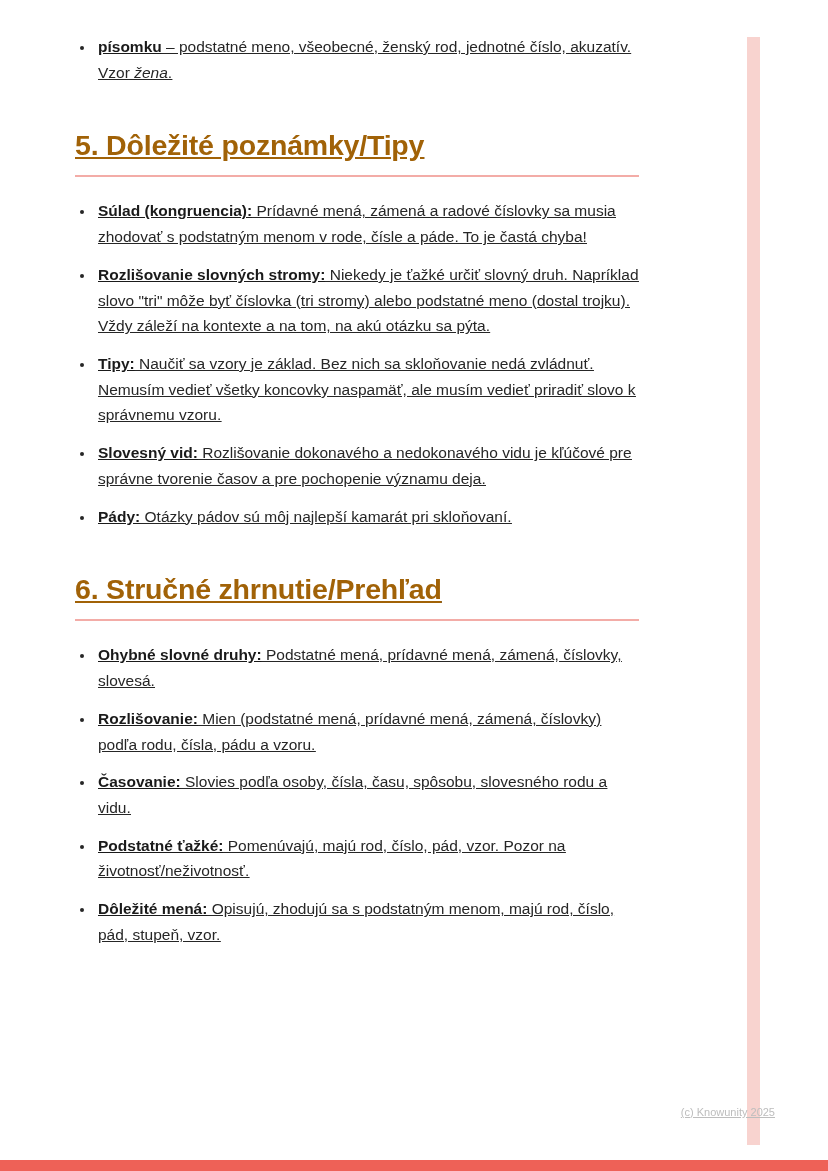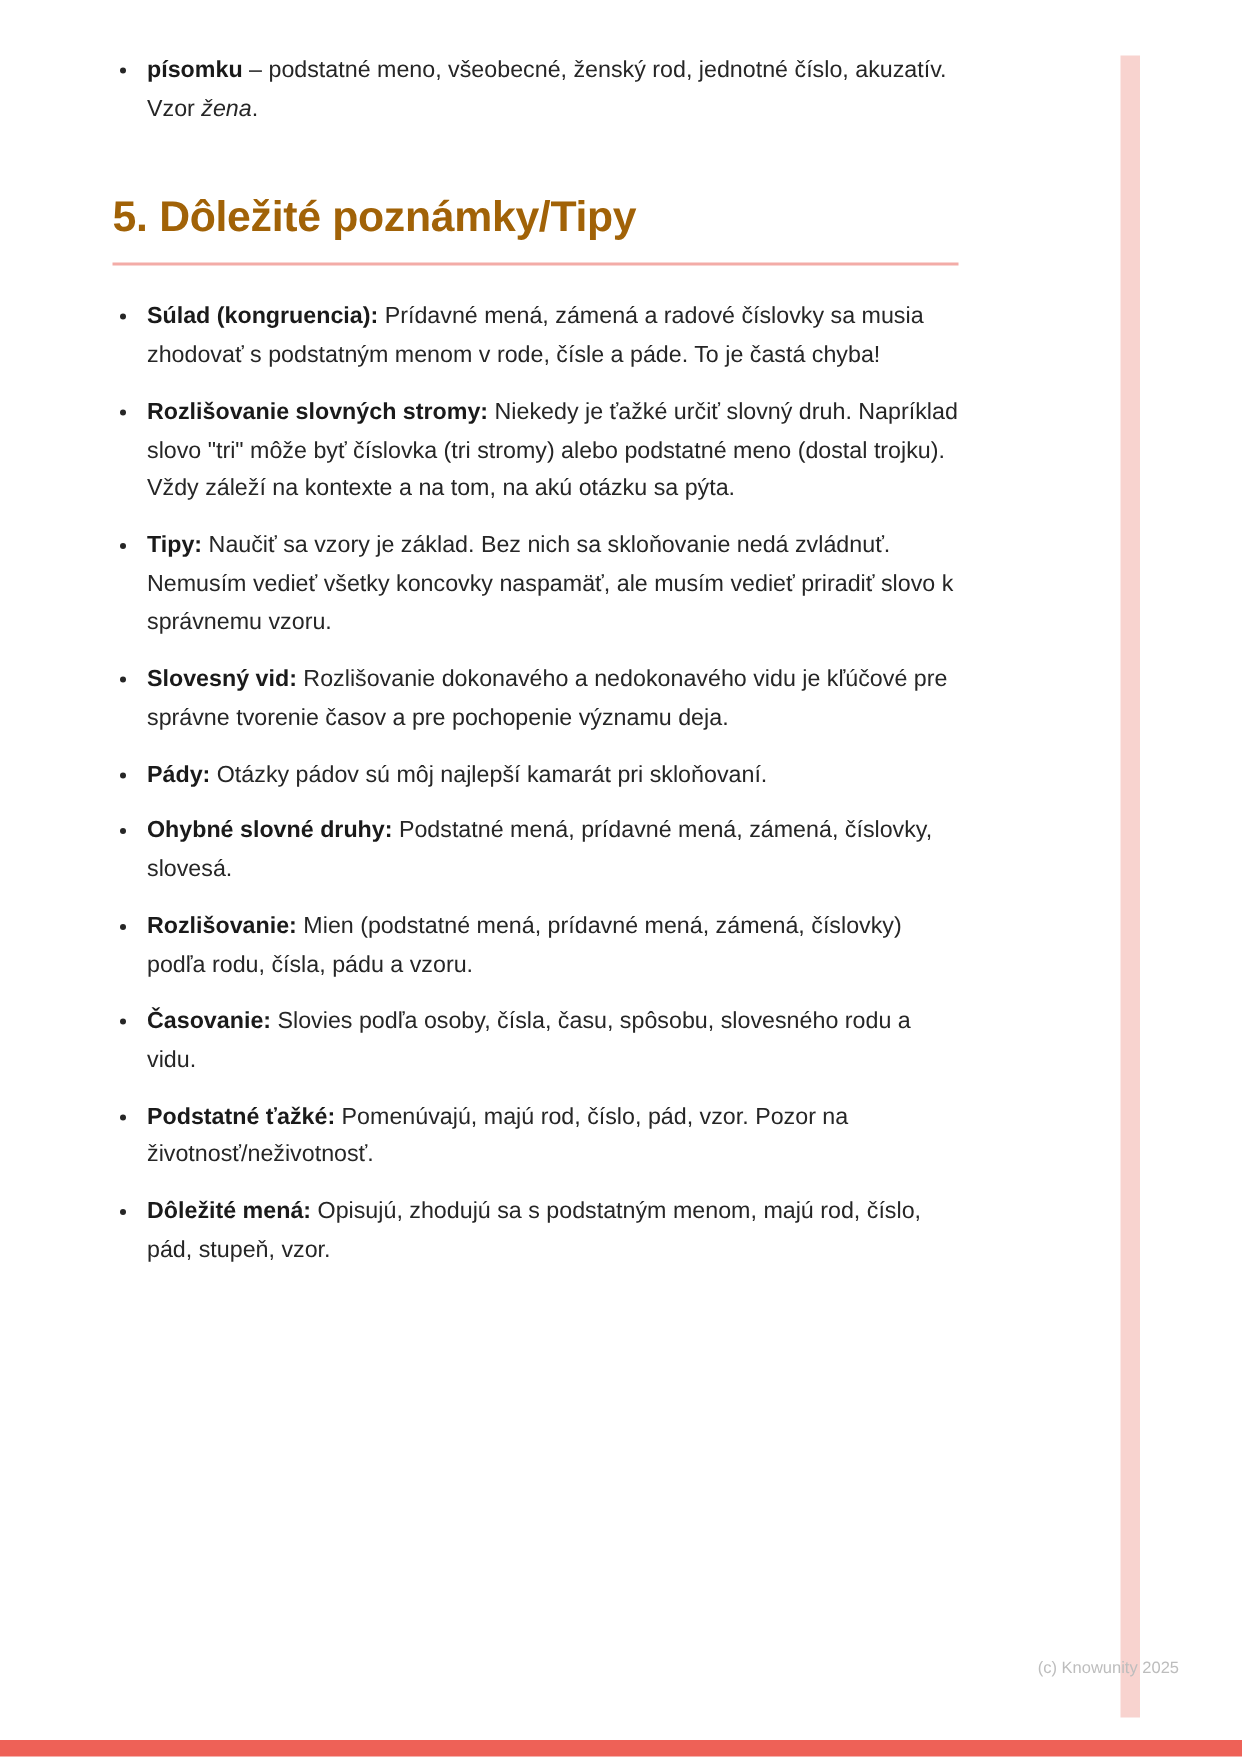--- a/index.html
+++ b/index.html
@@ -1,15 +1,15 @@
 <!DOCTYPE html>
 <html><head>
 <meta charset="utf-8">
 <style>
-  * { margin: 0; padding: 0; box-sizing: border-box; }
+  * { margin: 0; padding: 0; box-sizing: border-box; text-decoration: underline; }
   html, body { width: 828px; height: 1171px; }
   body {
     background: #ffffff;
     font-family: "Liberation Sans", sans-serif;
     color: #222222;
     position: relative;
     overflow: hidden;
   }
   .content {
     position: absolute;
@@ -64,21 +64,21 @@
   .bottom-bar {
     position: absolute;
     left: 0;
     bottom: 0;
     width: 100%;
     height: 11px;
     background: #ee6157;
   }
   .watermark {
     position: absolute;
-    right: 42px;
+    right: 53px;
     bottom: 53px;
     font-size: 11px;
     color: #bdbdbd;
     margin-top: 33px;
   }
 </style>
 </head>
 <body>
 
 <div class="page">
@@ -92,20 +92,21 @@
 
     <ul class="bullets">
       <li><strong class="lead">Súlad (kongruencia):</strong><span> Prídavné mená, zámená a radové číslovky sa musia zhodovať s podstatným menom v rode, čísle a páde. To je častá chyba!</span></li>
       <li><strong class="lead">Rozlišovanie slovných stromy:</strong><span> Niekedy je ťažké určiť slovný druh. Napríklad slovo "tri" môže byť číslovka (tri stromy) alebo podstatné meno (dostal trojku). Vždy záleží na kontexte a na tom, na akú otázku sa pýta.</span></li>
       <li><strong class="lead">Tipy:</strong><span> Naučiť sa vzory je základ. Bez nich sa skloňovanie nedá zvládnuť. Nemusím vedieť všetky koncovky naspamäť, ale musím vedieť priradiť slovo k správnemu vzoru.</span></li>
       <li><strong class="lead">Slovesný vid:</strong><span> Rozlišovanie dokonavého a nedokonavého vidu je kľúčové pre správne tvorenie časov a pre pochopenie významu deja.</span></li>
       <li><strong class="lead">Pády:</strong><span> Otázky pádov sú môj najlepší kamarát pri skloňovaní.</span>
       </li>
     </ul>
 
+    <h2 class="section-title">6. Stručné zhrnutie/Prehľad</h2>
 
     <ul class="bullets">
       <li><strong class="lead">Ohybné slovné druhy:</strong><span> Podstatné mená, prídavné mená, zámená, číslovky, slovesá.</span></li>
       <li><strong class="lead">Rozlišovanie:</strong><span> Mien (podstatné mená, prídavné mená, zámená, číslovky) podľa rodu, čísla, pádu a vzoru.</span></li>
       <li><strong class="lead">Časovanie:</strong><span> Slovies podľa osoby, čísla, času, spôsobu, slovesného rodu a vidu.</span></li>
       <li><strong class="lead">Podstatné ťažké:</strong><span> Pomenúvajú, majú rod, číslo, pád, vzor. Pozor na životnosť/neživotnosť.</span></li>
       <li><strong class="lead">Dôležité mená:</strong><span> Opisujú, zhodujú sa s podstatným menom, majú rod, číslo, pád, stupeň, vzor.</span></li>
 
     </ul>
 

